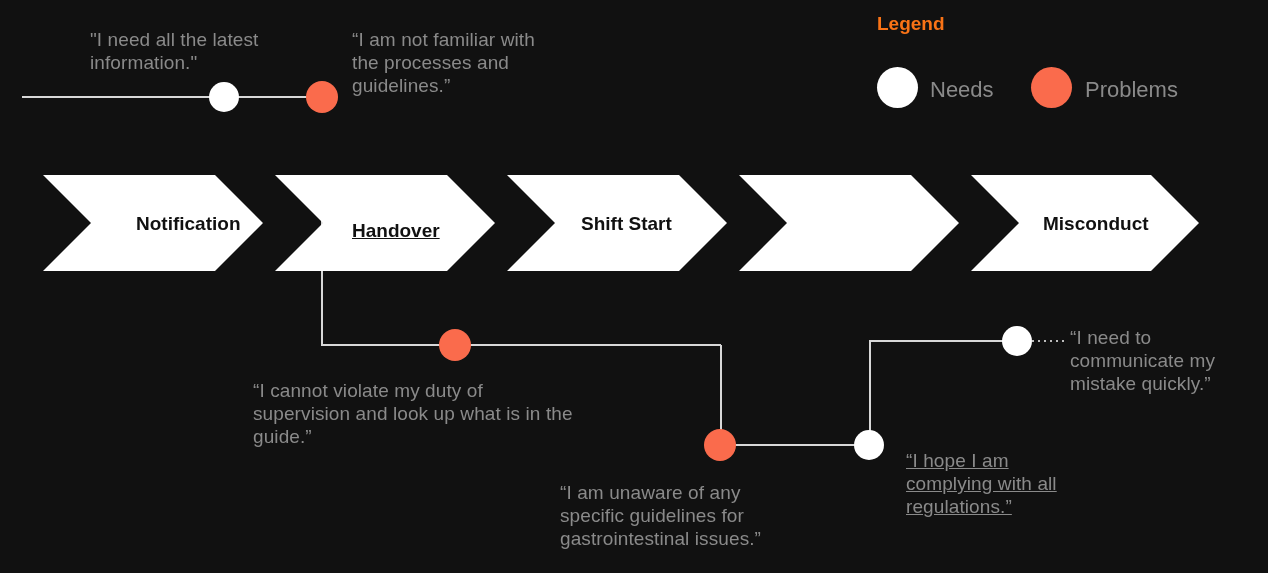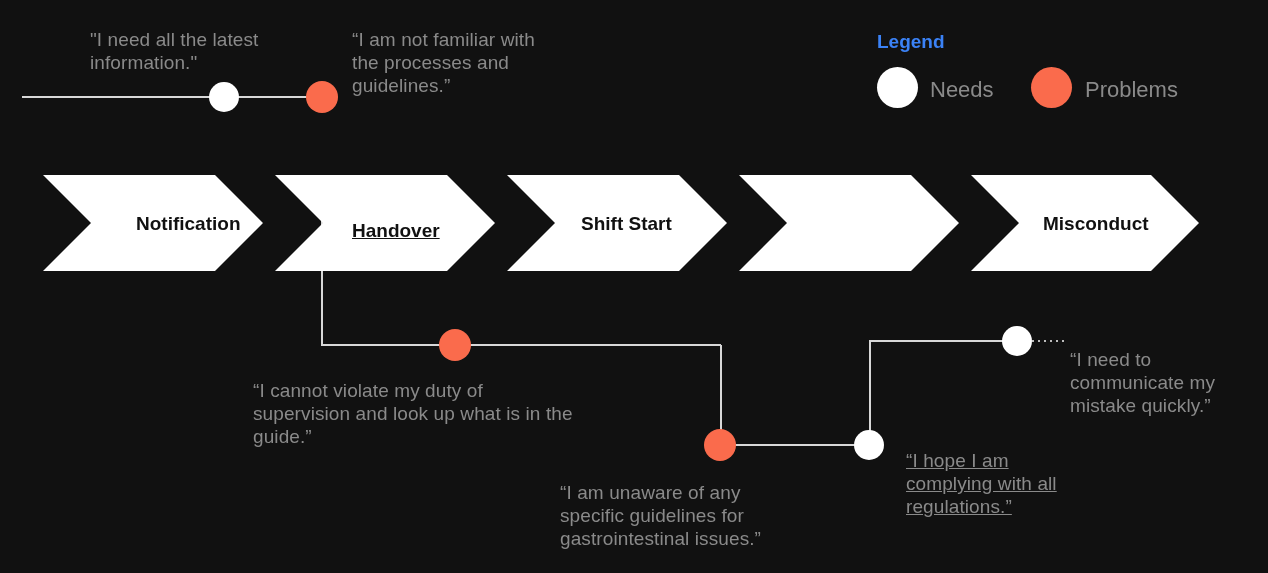--- a/index.html
+++ b/index.html
@@ -38,22 +38,22 @@
     color: #111111;
     font-size: 19px;
     font-weight: 700;
     line-height: 1.2;
     white-space: pre-line;
     text-align: left;
   }
   .legend-title {
     position: absolute;
     left: 877px;
-    top: 31px;
-    color: #3b82f6;
+    top: 13px;
+    color: #f97316;
     font-size: 19px;
     font-weight: 700;
   }
   .legend-label {
     position: absolute;
     color: #8a8a8a;
     font-size: 22px;
     font-weight: 500;
   }
   .legend-dot {
@@ -108,21 +108,21 @@
 guidelines.”</div>
   <div class="quote" style="left:253px; top:379px; width:400px;">“I cannot violate my duty of
 supervision and look up what is in the
 guide.”</div>
   <div class="quote" style="left:560px; top:481px; width:310px;">“I am unaware of any
 specific guidelines for
 gastrointestinal issues.”</div>
   <div class="quote" style="left:906px; top:449px; width:230px;text-decoration:underline;">“I hope I am
 complying with all
 regulations.”</div>
-  <div class="quote" style="left:1070px; top:326px; width:195px;margin-top:22px;">“I need to
+  <div class="quote" style="left:1070px; top:326px; width:195px;">“I need to
 communicate my
 mistake quickly.”</div>
 
   <div class="legend-title">Legend</div>
   <span class="legend-dot" style="left:877px; top:67px; width:41px; height:41px; background:#ffffff;"></span>
   <span class="legend-label" style="left:930px; top:77px;">Needs</span>
   <span class="legend-dot" style="left:1031px; top:67px; width:41px; height:41px; background:#fa6b4c;"></span>
   <span class="legend-label" style="left:1085px; top:77px;">Problems</span>
 
 </div>

